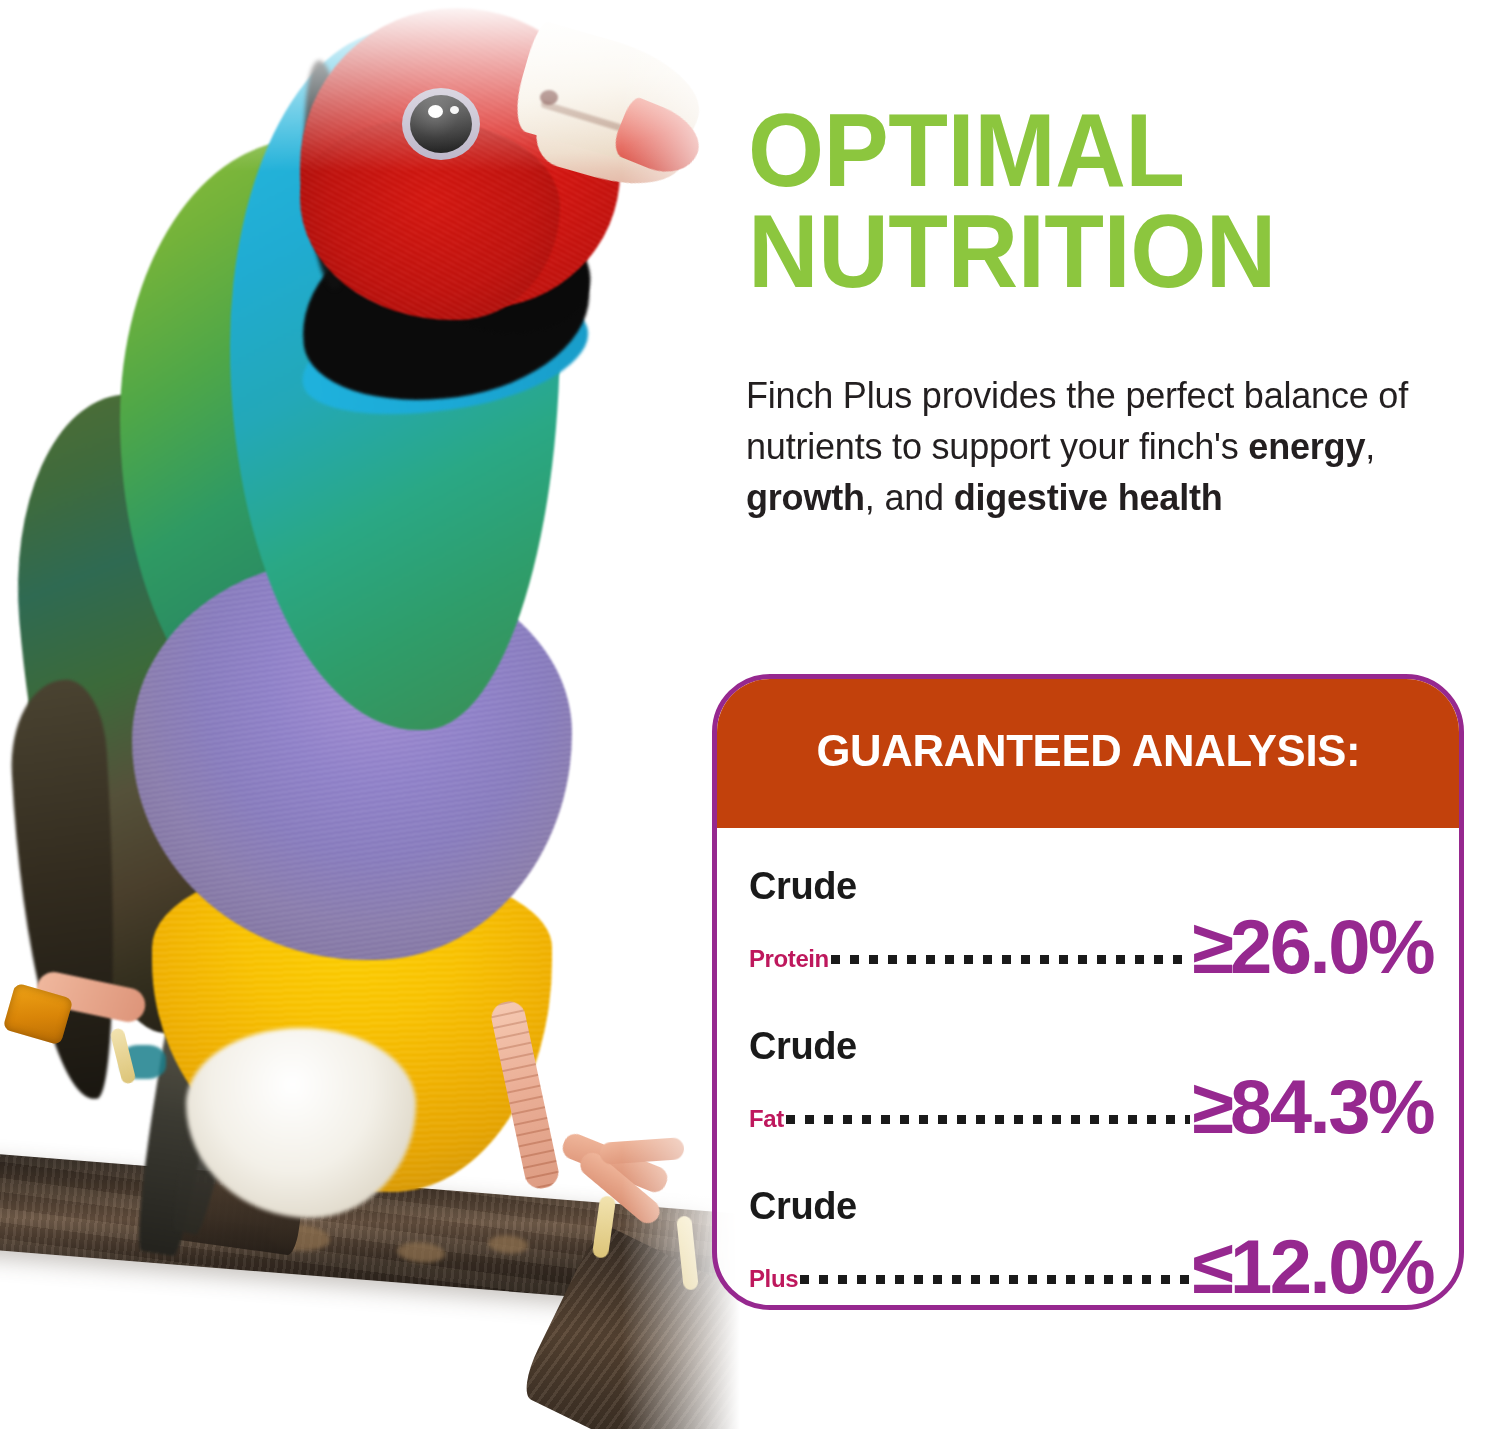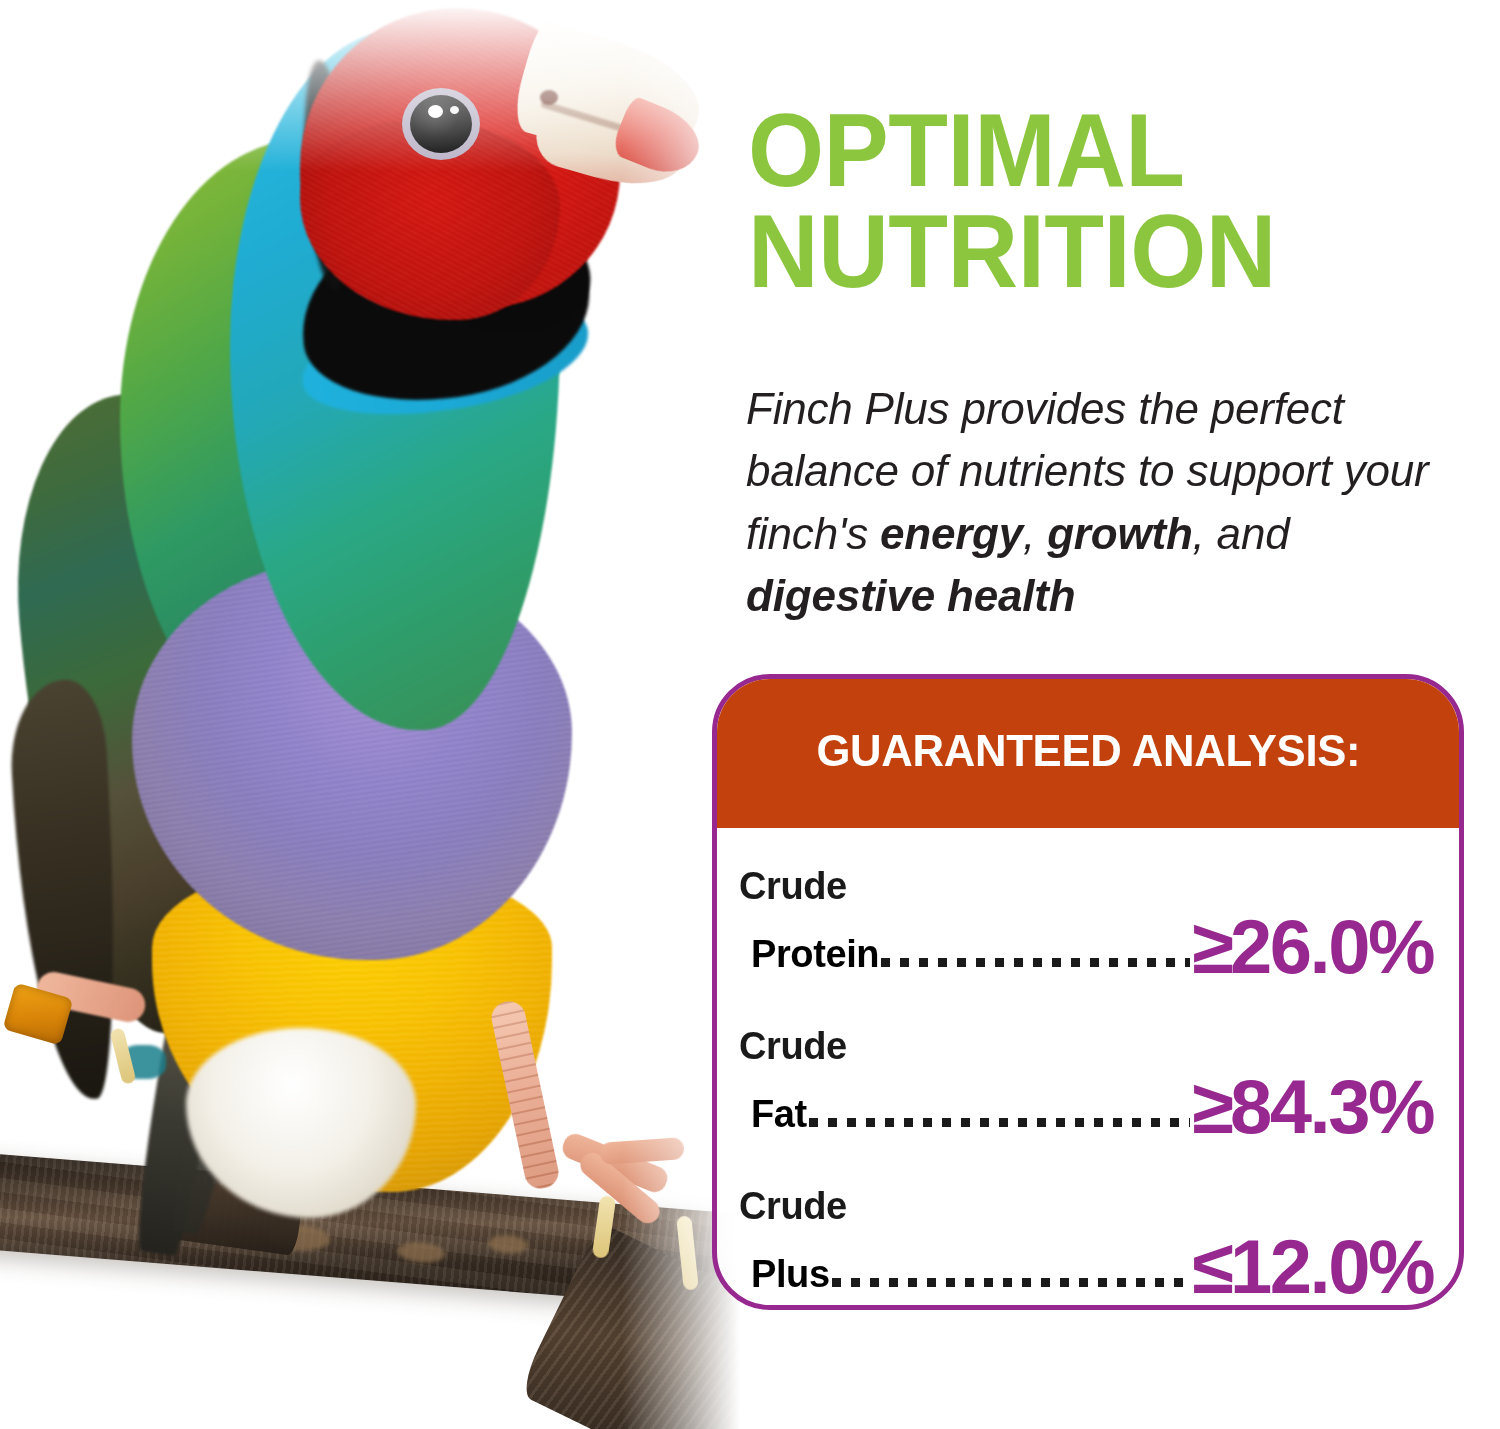--- a/index.html
+++ b/index.html
@@ -498,24 +498,23 @@
     transform-origin: left top;
     white-space: pre-line;
   }
 
   .subcopy {
     position: absolute;
     left: 6px;
     top: 318px;
     width: 688px;
     color: #231f20;
-    font-size: 44px;
+    font-size: 36px;
     line-height: 1.42;
     letter-spacing: -0.2px;
-    font-style: italic;
   }
   .subcopy b { font-weight: 700; }
 
   
   .card {
     position: absolute;
     left: -28px;
     top: 658px;
     width: 752px;
     height: 636px;
@@ -546,21 +545,21 @@
     text-transform: uppercase;
     transform: scaleX(0.97);
   }
 
   .card-body {
     position: absolute;
     left: 0;
     top: 150px;
     right: 0;
     bottom: 0;
-    padding: 36px 26px 0 22px;
+    padding: 36px 26px 0 32px;
     box-sizing: border-box;
   }
 
   .row {
     position: relative;
     margin-bottom: 32px;
     height: 128px;
   }
   .row:last-child { margin-bottom: 0; }
 
@@ -577,28 +576,27 @@
   .row-lower {
     position: absolute;
     left: 0;
     right: 0;
     top: 44px;
     display: flex;
     align-items: baseline;
     width: 100%;
   }
   .row-label-bot {
-    color: #000000;
+    color: #be185d;
     font-weight: 700;
-    font-size: 38px;
+    font-size: 24px;
     line-height: 1.12;
     letter-spacing: -0.4px;
     white-space: nowrap;
     flex: 0 0 auto;
-    margin-left: 12px;
   }
   .leader {
     flex: 1 1 auto;
     align-self: flex-end;
     height: 38px;
     margin: 0 2px 9px 2px;
     min-width: 10px;
     background-image: linear-gradient(to right, #1a1a1a 0 9px, rgba(0,0,0,0) 9px 19px);
     background-repeat: repeat-x;
     background-size: 19px 9px;

